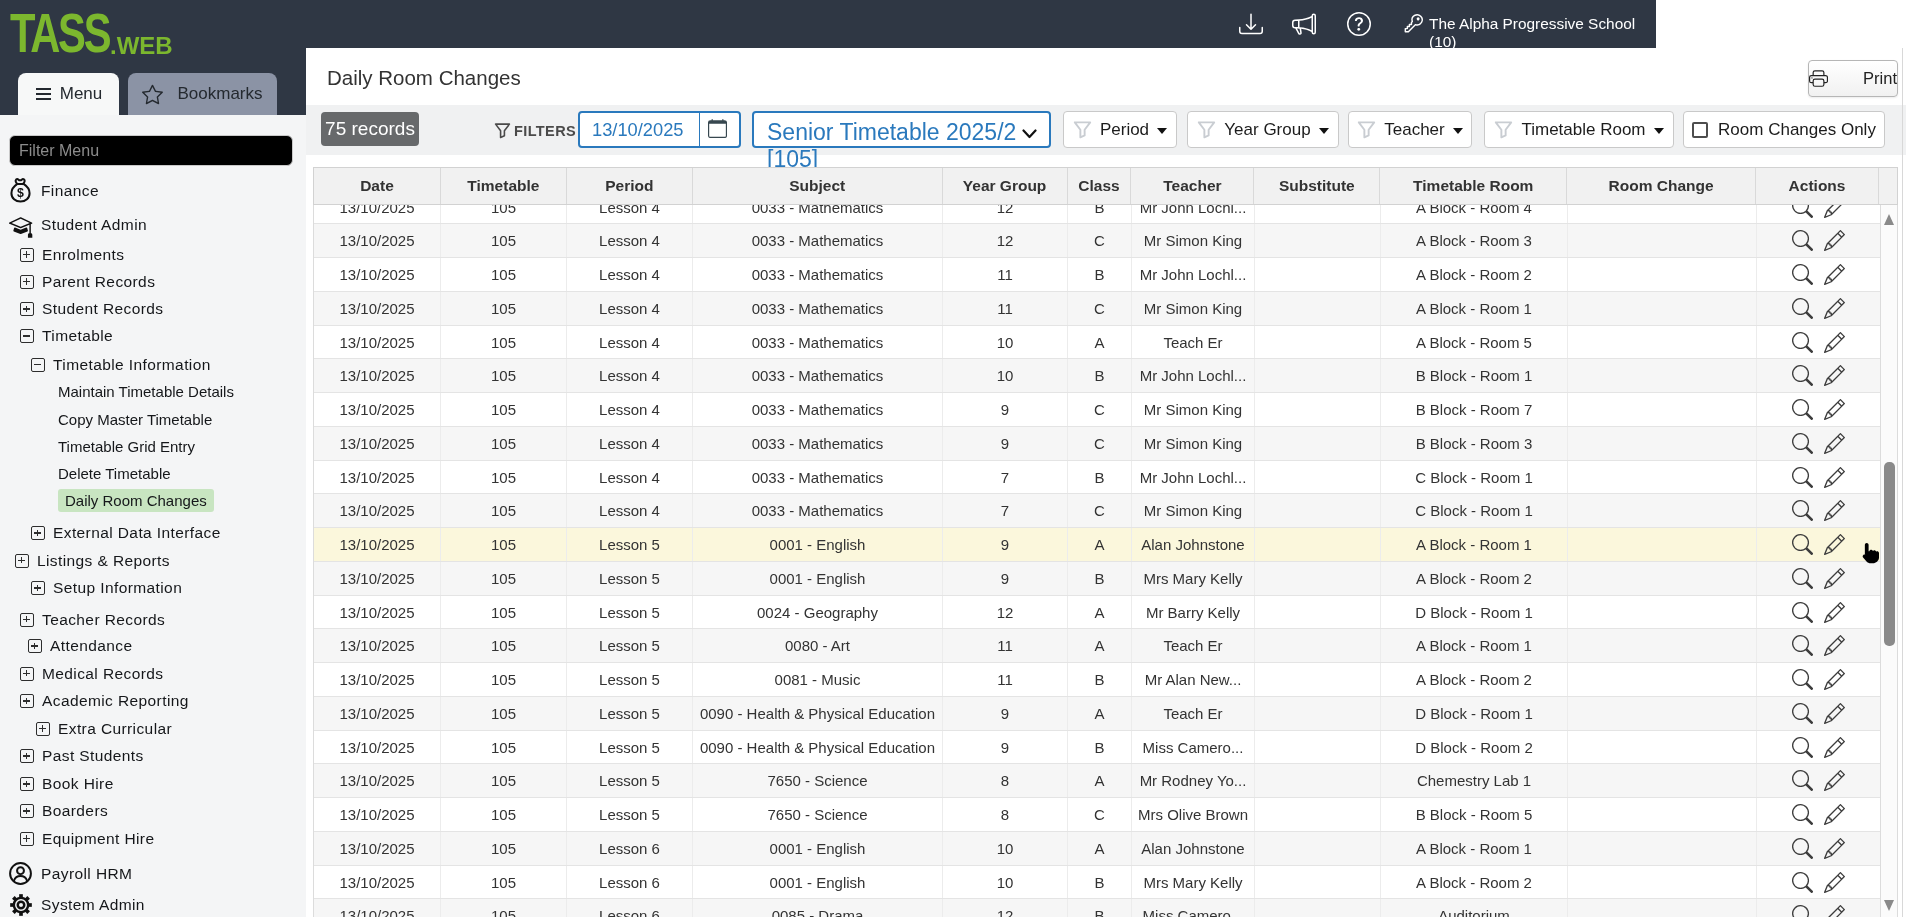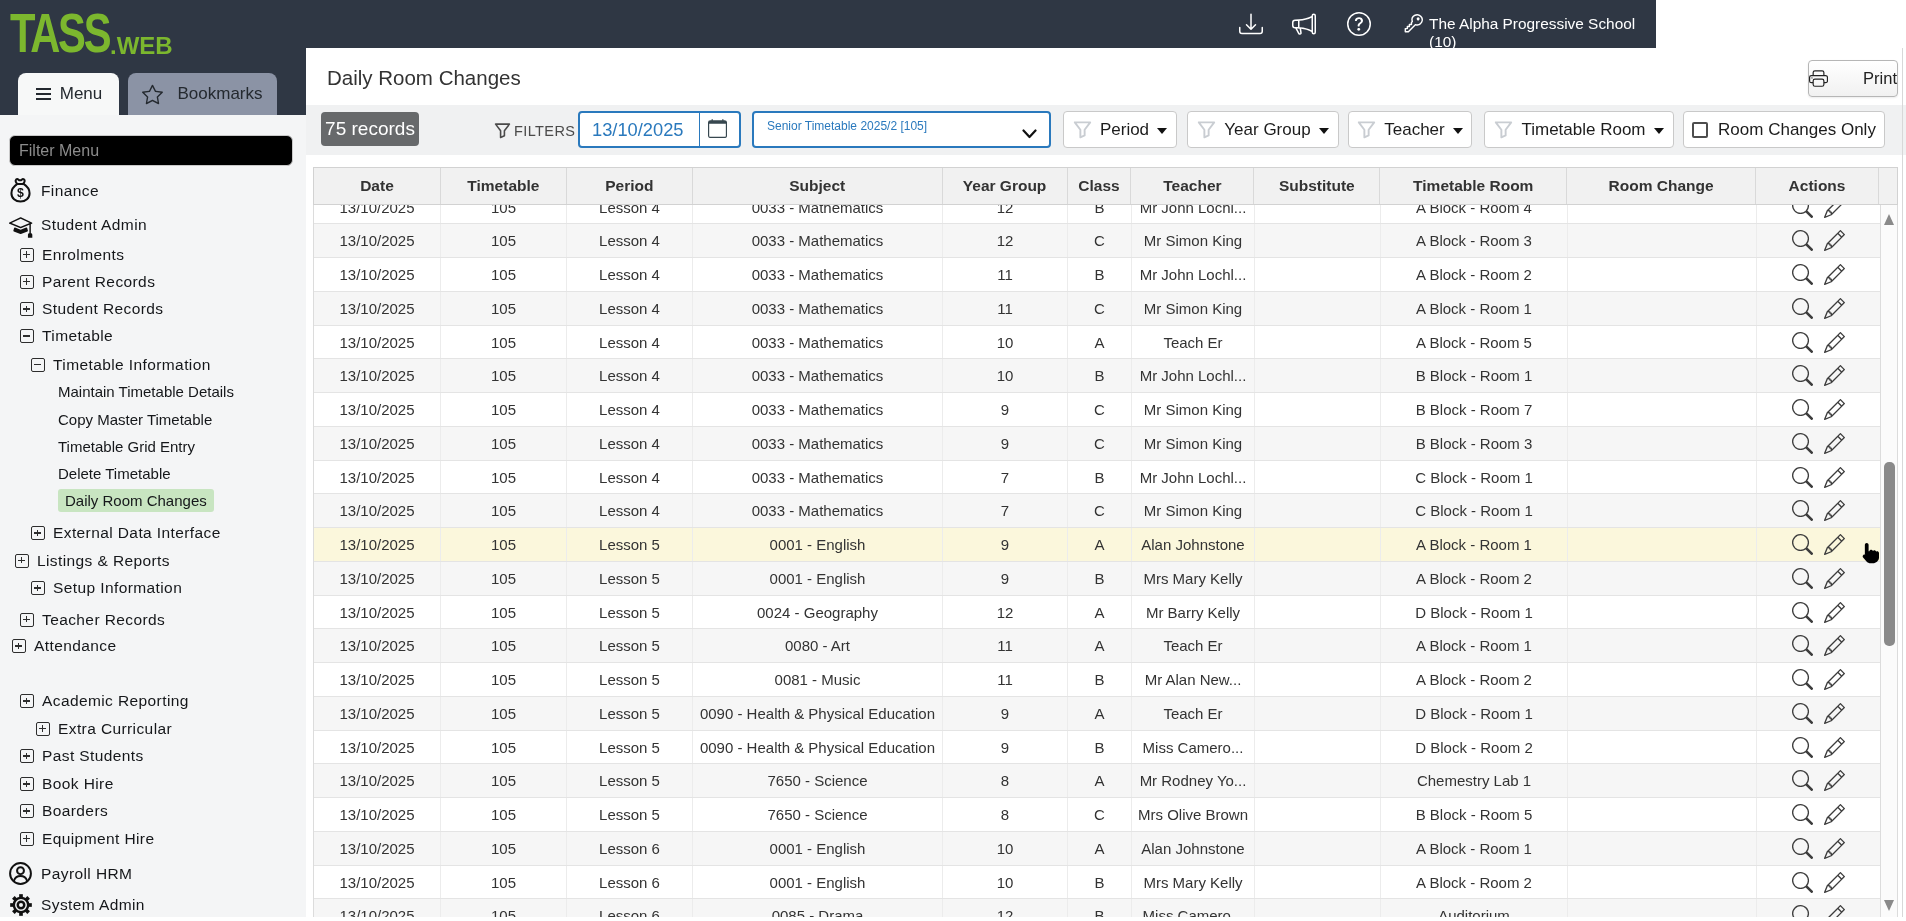--- a/index.html
+++ b/index.html
@@ -28,27 +28,27 @@
 .exp{width:14px;height:14px;border:1.4px solid #2d2d2d;border-radius:2px;position:relative;flex:none}
 .exp::before{content:"";position:absolute;left:2.4px;top:5px;width:6.4px;height:1.6px;background:#2d2d2d}
 .exp.p::after{content:"";position:absolute;left:4.8px;top:2.6px;width:1.6px;height:6.4px;background:#2d2d2d}
 
 #content{position:absolute;left:306px;top:48px;width:1600px;height:873px;background:#fff}
 #title{position:absolute;left:21px;top:18px;font-size:20.5px;color:#333}
 #printbtn{position:absolute;left:1502px;top:12px;width:90px;height:37px;border:1px solid #b6b6b6;border-radius:4px;background:linear-gradient(#fff, #f1f1f1);display:flex;align-items:center;justify-content:space-between;gap:6px;font-size:16.5px;color:#222;box-shadow:0 1px 2px rgba(0,0,0,.08)}
 #fband{position:absolute;left:0;top:57px;width:1600px;height:50px;background:#f0f1f2}
 
 #badge{position:absolute;left:15px;top:64px;width:98px;height:34px;background:#67696b;border-radius:4px;color:#fff;font-size:19px;display:flex;align-items:center;justify-content:center}
-#filters{position:absolute;left:188px;top:74px;display:flex;align-items:center;gap:3px;font-size:14.5px;font-weight:normal;color:#4a4a4a;letter-spacing:.4px}
+#filters{position:absolute;left:188px;top:74px;display:flex;align-items:center;gap:3px;font-size:14.5px;font-weight:bold;color:#4a4a4a;letter-spacing:.4px}
 #datein{position:absolute;left:272px;top:63px;width:163px;height:37px;border:2px solid #2a79bd;border-radius:4px;background:#fff}
 #datein .txt{position:absolute;left:12px;top:6px;font-size:18.3px;color:#2a79bd}
 #datein .sep{position:absolute;left:119px;top:0;width:1px;height:33px;background:#2a79bd}
 #datein .cal{position:absolute;left:128px;top:6px}
 #selectin{position:absolute;left:446px;top:63px;width:299px;height:37px;border:2px solid #2a79bd;border-radius:4px;background:#fff}
-#selectin .txt{position:absolute;left:13px;top:6px;font-size:12px;color:#2a79bd}
+#selectin .txt{position:absolute;left:13px;top:6px;font-size:23px;color:#2a79bd}
 #selectin .ch{position:absolute;right:12px;top:12px}
 .fbtn{position:absolute;top:63px;height:37px;border:1px solid #c9c9c9;border-radius:4px;background:#fff;display:flex;align-items:center;justify-content:center;gap:8px;font-size:17px;color:#1c1c1c}
 .caret{width:0;height:0;border-left:5.5px solid transparent;border-right:5.5px solid transparent;border-top:6px solid #111;margin-top:2px}
 .cbx{width:16px;height:16px;border:2px solid #4d4d4d;border-radius:2px;background:#fff}
 
 #thead{position:absolute;left:7px;top:119px;width:1585px;height:38px;background:#f1f1f1;border:1px solid #d2d2d2;display:flex;z-index:5}
 .hc{height:100%;display:flex;align-items:center;justify-content:center;font-size:15.5px;font-weight:bold;color:#333;border-right:1px solid #d9d9d9}
 #tbody{position:absolute;left:7px;top:142.65px;width:1568px;border-left:1px solid #dcdcdc;border-right:1px solid #dcdcdc;z-index:1}
 .r{display:flex;height:33.75px;background:#fff;border-bottom:1px solid #e4e4e4}
 .r.g{background:#f6f6f6}
@@ -199,23 +199,27 @@
           <span class="mt2">Listings &amp; Reports</span>
         </div>
 <div class="mi" style="top:574.6px;padding-left:31px">
           <span class="exp p"></span>
           <span class="mt2">Setup Information</span>
         </div>
 <div class="mi" style="top:606.0px;padding-left:20px">
           <span class="exp p"></span>
           <span class="mt2">Teacher Records</span>
         </div>
-<div class="mi" style="top:632.9px;padding-left:12px">
+<div class="mi" style="top:632.9px;padding-left:28px">
           <span class="exp p"></span>
           <span class="mt2">Attendance</span>
+        </div>
+<div class="mi" style="top:660.0px;padding-left:20px">
+          <span class="exp p"></span>
+          <span class="mt2">Medical Records</span>
         </div>
 <div class="mi" style="top:687.6px;padding-left:20px">
           <span class="exp p"></span>
           <span class="mt2">Academic Reporting</span>
         </div>
 <div class="mi" style="top:715.1px;padding-left:36px">
           <span class="exp p"></span>
           <span class="mt2">Extra Curricular</span>
         </div>
 <div class="mi" style="top:742.7px;padding-left:20px">

